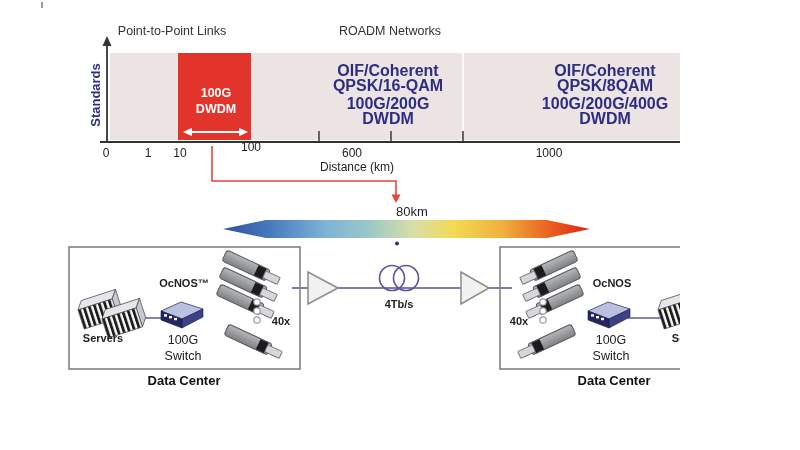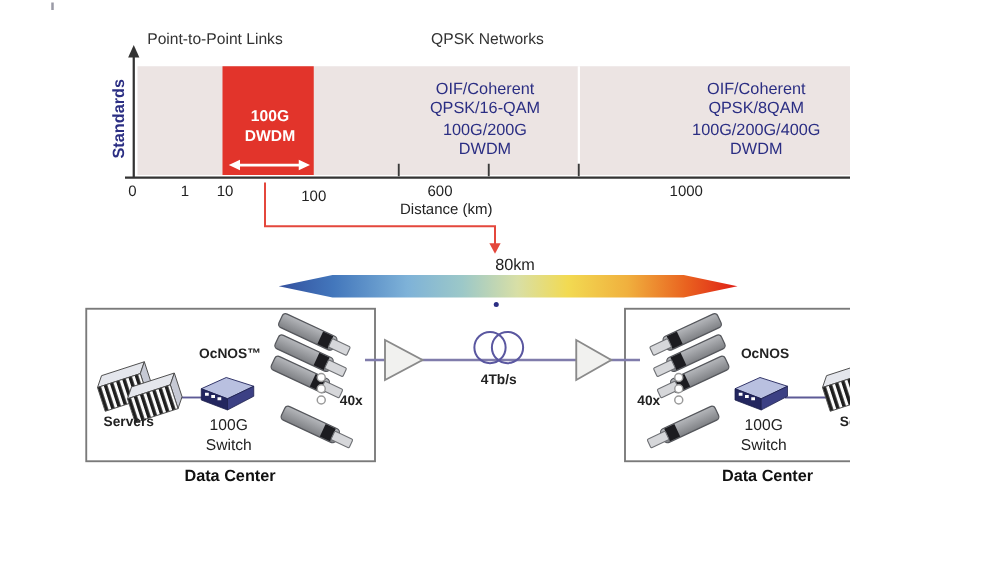--- a/index.html
+++ b/index.html
@@ -4,21 +4,21 @@
 <style>
   html,body{margin:0;padding:0;background:#fff;}
   .stage{
     position:relative;width:680px;height:450px;background:#ffffff;overflow:hidden;
     font-family:"Liberation Sans",sans-serif;
   }
   .stage svg{position:absolute;left:0;top:0;}
   .lbl{position:absolute;transform:translateX(-50%);white-space:nowrap;color:#2a2a2a;}
   .lbl span{display:block;text-align:center;}
   .title{font-size:12.5px;color:#333;}
-  .navy{color:#2b2e83;font-weight:normal;font-size:13px;line-height:15px;}
+  .navy{color:#2b2e83;font-weight:bold;font-size:16px;line-height:15px;}
   .whiteb{color:#ffffff;font-weight:bold;font-size:12.5px;line-height:16px;}
   .tick{font-size:12px;color:#222;}
   .axis-label{font-size:12px;color:#222;}
   .standards{
     position:absolute;left:95px;top:95px;transform:translate(-50%,-50%) rotate(-90deg);
     color:#2b2e83;font-weight:bold;font-size:13px;white-space:nowrap;
   }
   .kmlabel{font-size:13px;color:#1f1f1f;}
   .small{font-size:11px;color:#222;font-weight:bold;}
   .switchlbl{font-size:12.5px;line-height:16px;color:#222;}
@@ -143,21 +143,21 @@
 
     <use href="#srv" transform="translate(76,292)"></use>
     <use href="#srv" transform="translate(656,292)"></use>
     <use href="#swc" transform="translate(161,301)"></use>
     <use href="#swc" transform="translate(588,301)"></use>
     <use href="#modStack" transform="translate(221,248)"></use>
     <use href="#modStack" transform="translate(800,0) scale(-1,1) translate(221,248)"></use>
   </svg>
 
   <div class="lbl title" style="left:172px;top:24px;">Point-to-Point Links</div>
-  <div class="lbl title" style="left:390px;top:24px;">QPSK Networks</div>
+  <div class="lbl title" style="left:390px;top:24px;">ROADM Networks</div>
   <div class="standards">Standards</div>
 
   <div class="lbl whiteb" style="left:216px;top:85px;">
     <span>100G</span>
     <span>DWDM</span>
   </div>
 
   <div class="lbl navy" style="left:388px;top:63px;">
     <span>OIF/Coherent</span>
     <span>QPSK/16-QAM</span>
@@ -171,21 +171,21 @@
     <span>QPSK/8QAM</span>
   </div>
   <div class="lbl navy" style="left:605px;top:96px;">
     <span>100G/200G/400G</span>
     <span>DWDM</span>
   </div>
 
   <div class="lbl tick" style="left:106px;top:146px;">0</div>
   <div class="lbl tick" style="left:148px;top:146px;">1</div>
   <div class="lbl tick" style="left:180px;top:146px;">10</div>
-  <div class="lbl tick" style="left:251px;top:150px;">100</div>
+  <div class="lbl tick" style="left:251px;top:140px;">100</div>
   <div class="lbl tick" style="left:352px;top:146px;">600</div>
   <div class="lbl tick" style="left:537px;top:146px;margin-left:12px;">1000</div>
   <div class="lbl axis-label" style="left:357px;top:160px;">Distance (km)</div>
 
   <div class="lbl kmlabel" style="left:412px;top:204px;">80km</div>
   <div class="lbl small" style="left:399px;top:298px;">4Tb/s</div>
 
   <div class="lbl small" style="left:281px;top:315px;">40x</div>
   <div class="lbl small" style="left:519px;top:315px;">40x</div>
 

